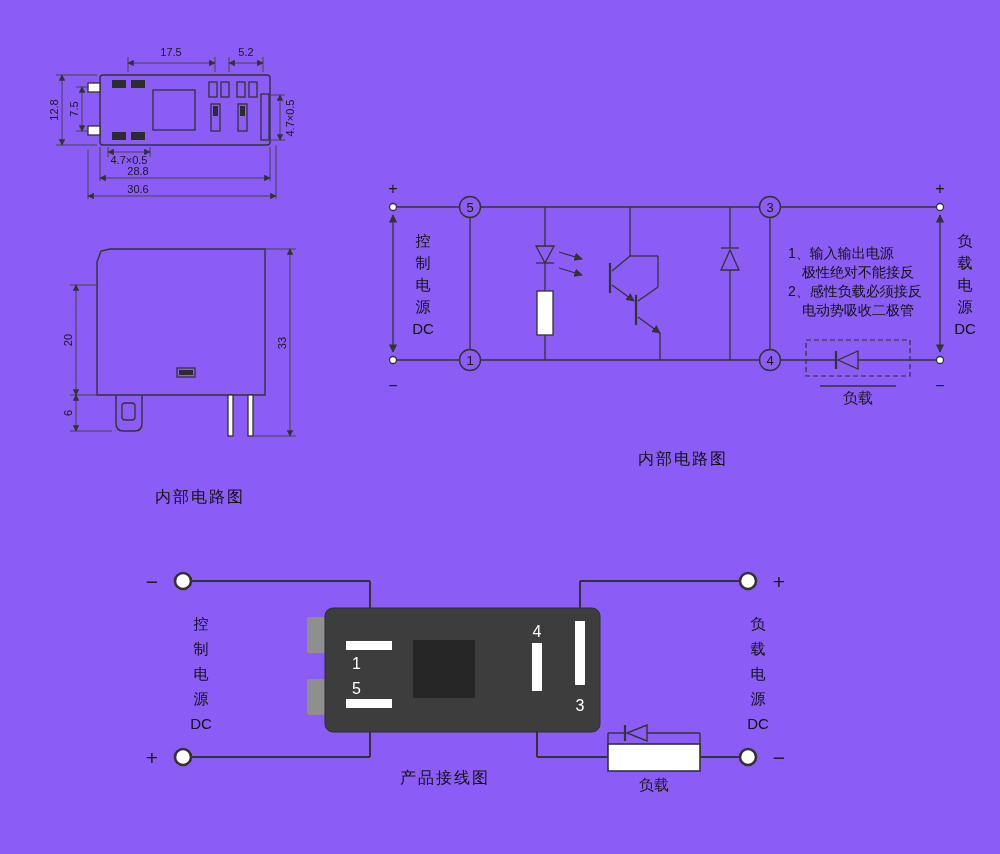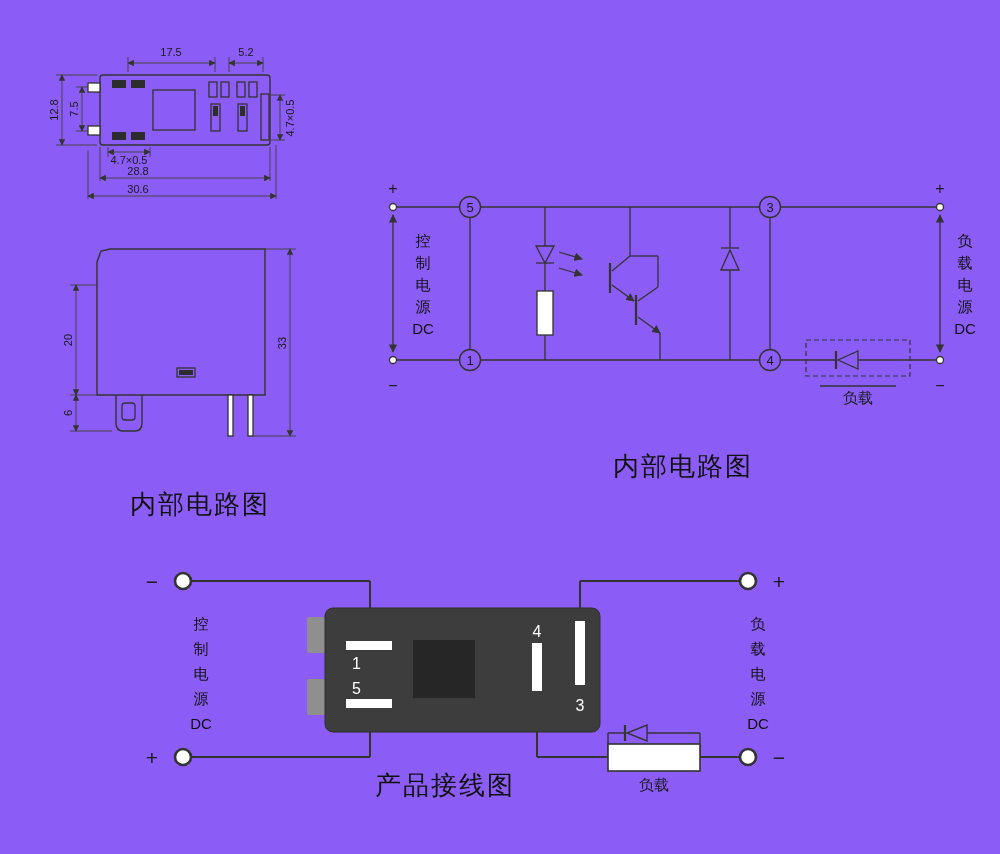--- a/index.html
+++ b/index.html
@@ -29,21 +29,21 @@
   .pinbar{fill:#fff;stroke:none;}
   .dash{stroke:#333;stroke-width:1.2;fill:none;stroke-dasharray:5 3;}
   .vlabel{
     position:absolute;width:30px;text-align:center;font-size:15px;line-height:25px;color:#111;
   }
   .vlabel.ic{line-height:22px;}
   .notes{
     position:absolute;left:788px;top:244px;font-size:14px;line-height:19px;color:#111;white-space:pre;
   }
   .caption{
-    position:absolute;width:190px;text-align:center;font-size:26px;letter-spacing:2px;color:#111;
+    position:absolute;width:190px;text-align:center;font-size:16px;letter-spacing:2px;color:#111;
   }
 </style>
 </head>
 <body>
 
 <div id="stage">
 
 <svg width="1000" height="854" viewBox="0 0 1000 854">
   <defs>
     <marker id="arw" viewBox="0 0 10 10" refX="9" refY="5" markerWidth="6.5" markerHeight="6.5" orient="auto-start-reverse">
@@ -274,20 +274,21 @@
       <polygon class="s14" points="647,725 647,741 627,733"></polygon>
       <line class="s14" x1="647" y1="733" x2="700" y2="733"></line>
     </g>
     <rect x="608" y="744" width="92" height="27" fill="#fff" stroke="#333" stroke-width="1.6"></rect>
     <text class="ldtx" x="654" y="790" text-anchor="middle">负载</text>
   </g>
 </svg>
 
 <div class="vlabel ic" style="left:408px;top:230px;">控<br>制<br>电<br>源<br>DC</div>
 <div class="vlabel ic" style="left:950px;top:230px;">负<br>载<br>电<br>源<br>DC</div>
+<div class="notes">1、输入输出电源<br>　极性绝对不能接反<br>2、感性负载必须接反<br>　电动势吸收二极管</div>
 
 <div class="vlabel" style="left:186px;top:611px;">控<br>制<br>电<br>源<br>DC</div>
 <div class="vlabel" style="left:743px;top:611px;">负<br>载<br>电<br>源<br>DC</div>
 
 <div class="caption" style="left:105px;top:487px;">内部电路图</div>
 <div class="caption" style="left:588px;top:449px;">内部电路图</div>
 <div class="caption" style="left:350px;top:768px;">产品接线图</div>
 
 </div>
 

